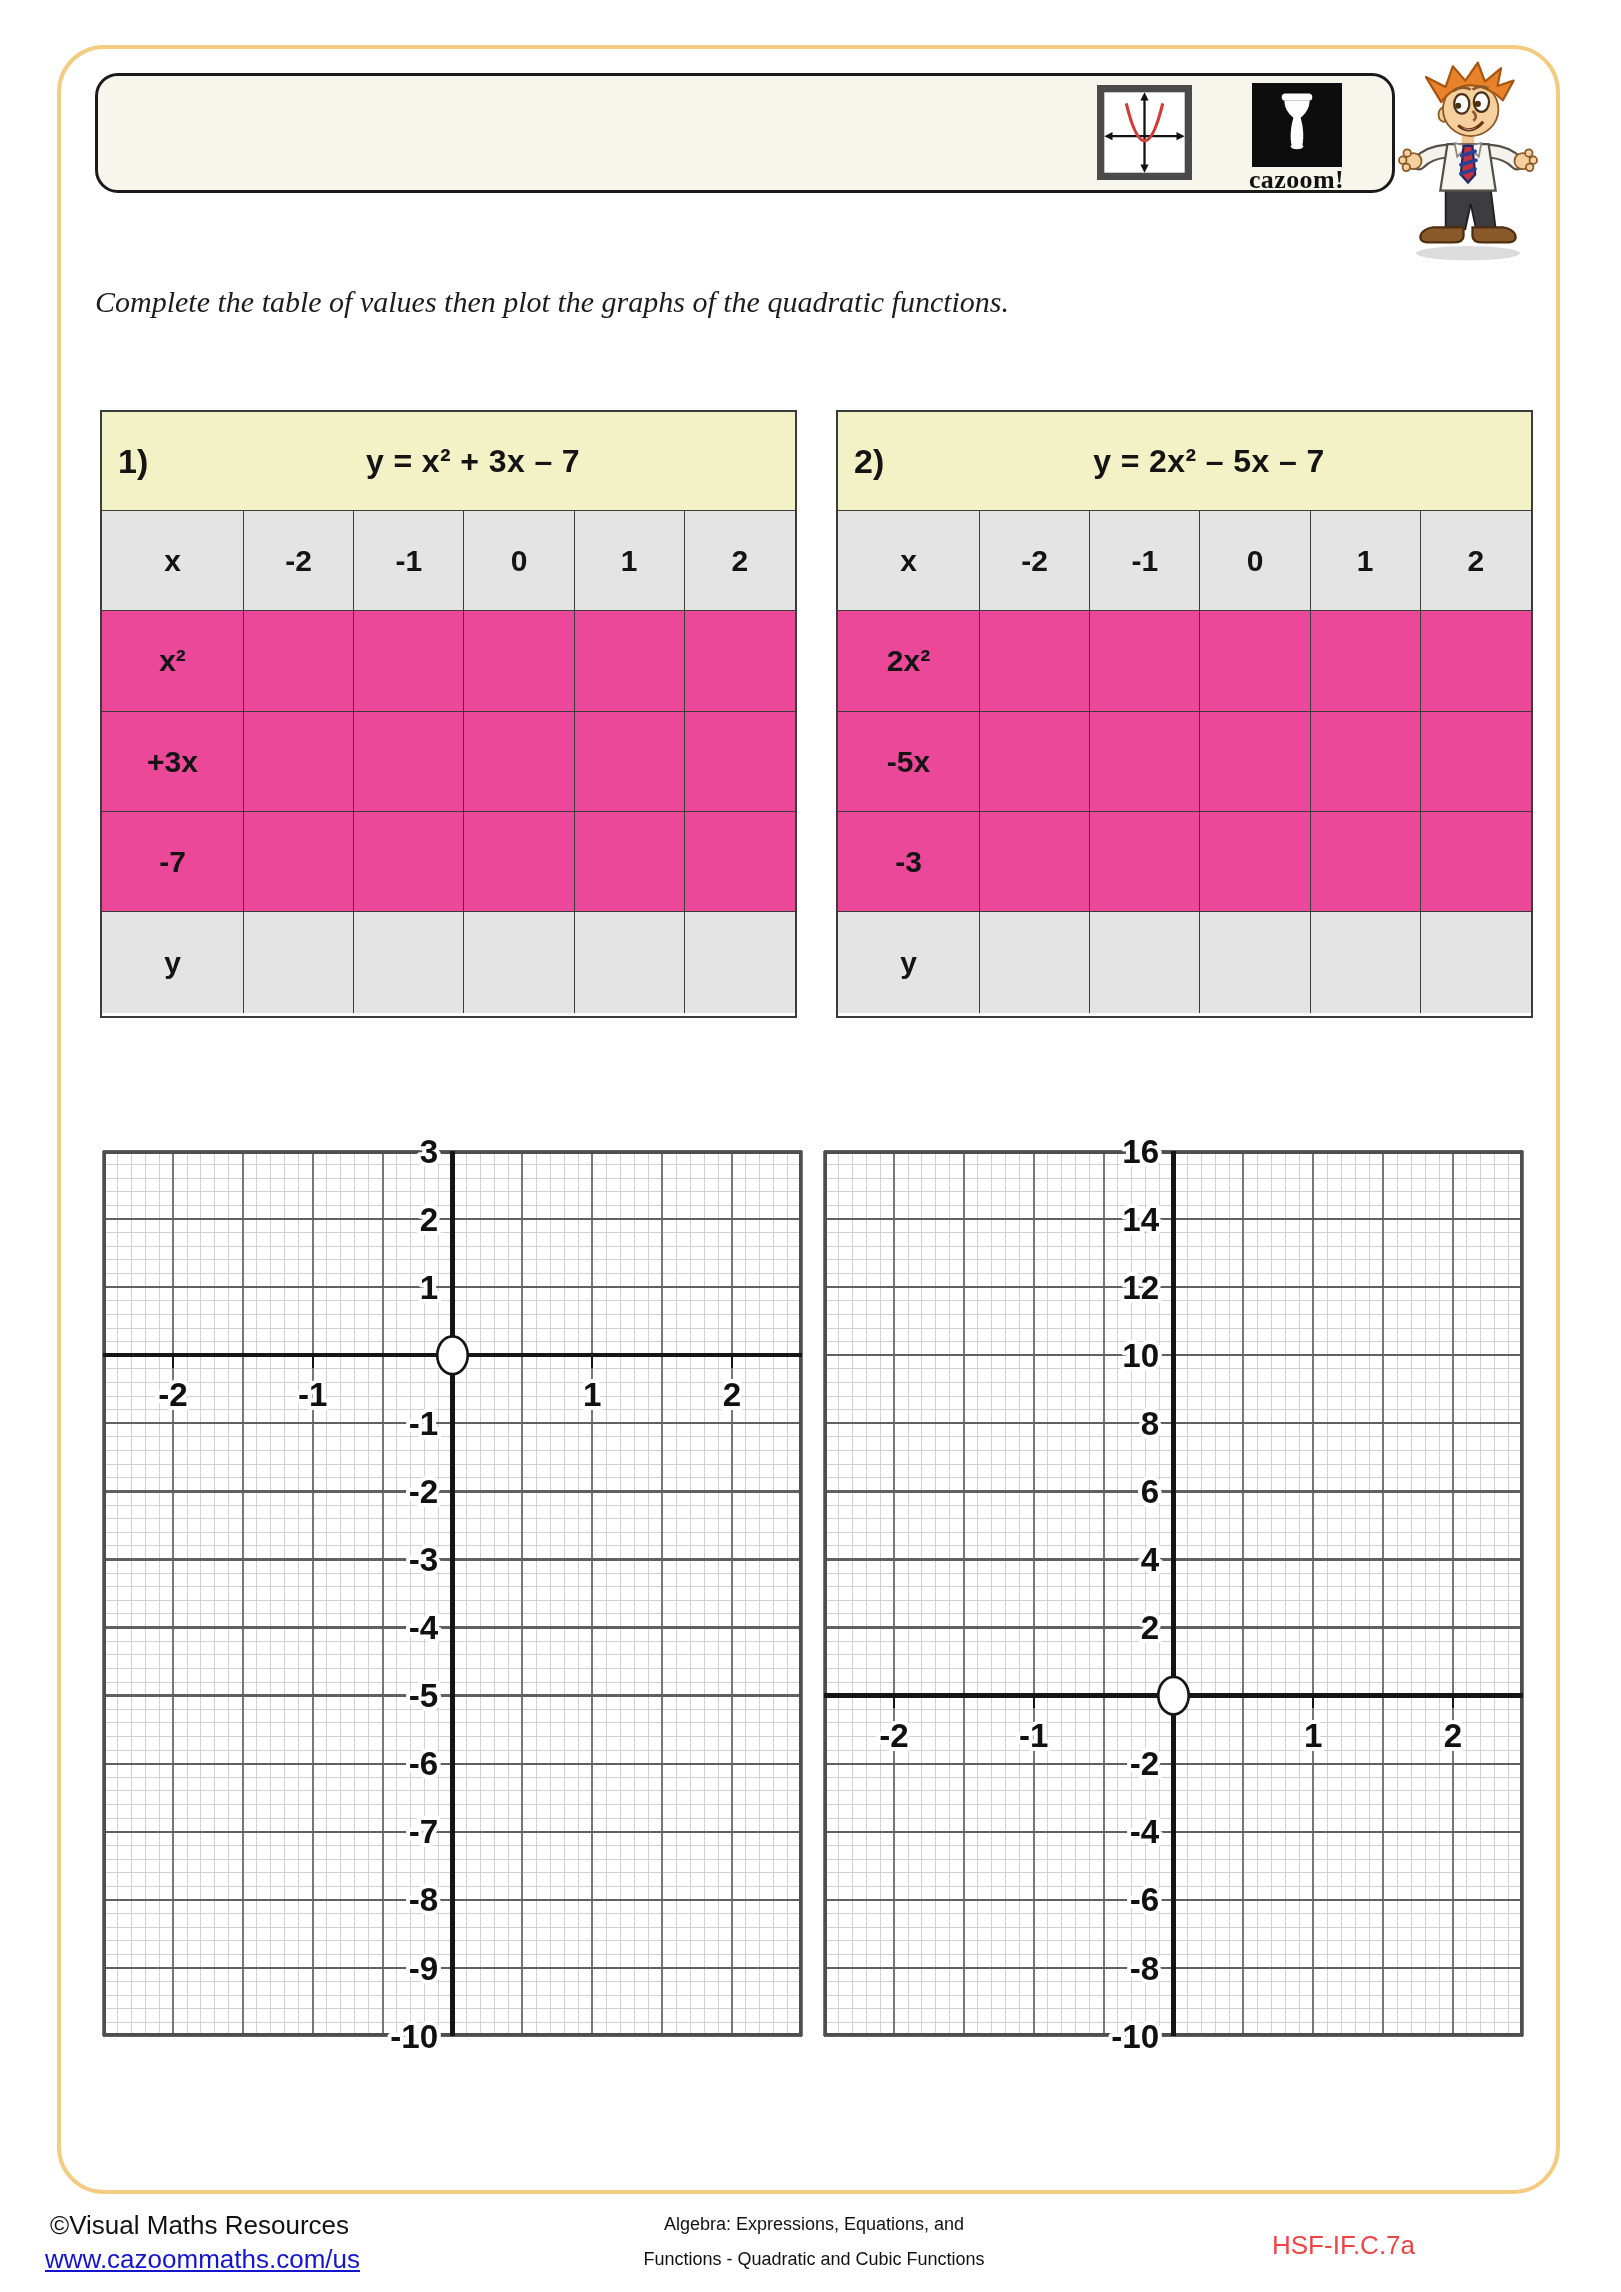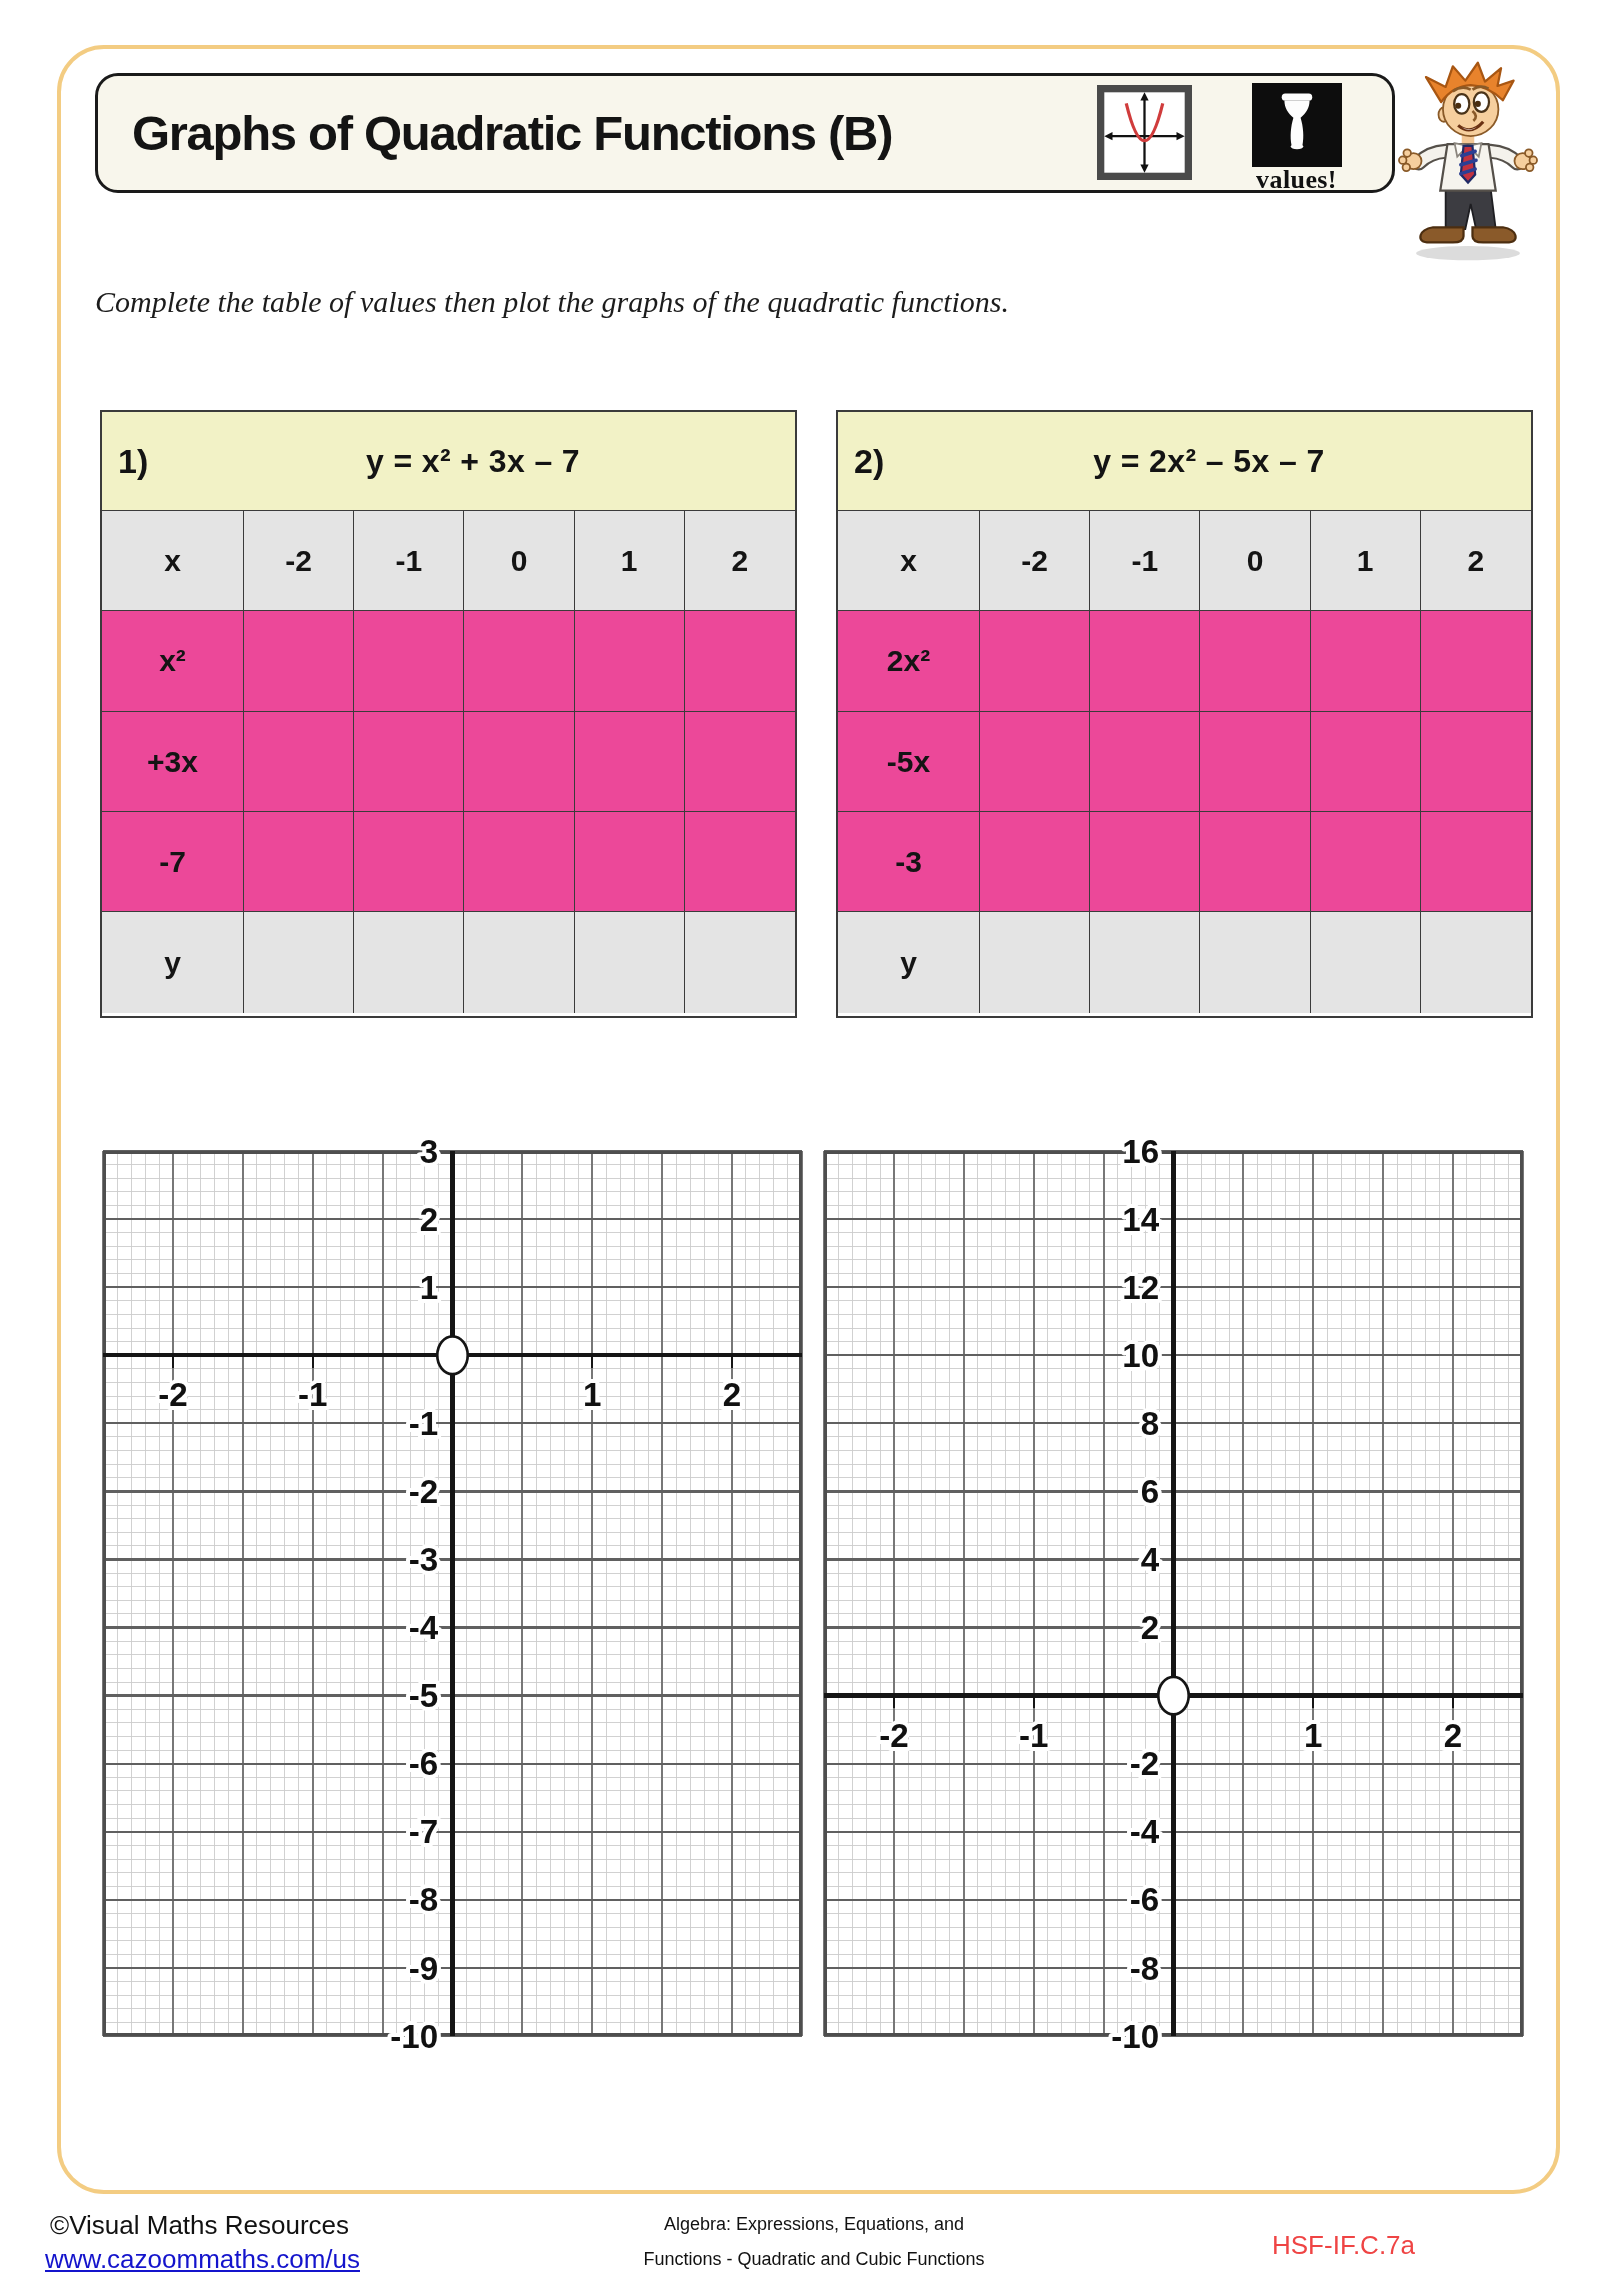--- a/index.html
+++ b/index.html
@@ -78,21 +78,20 @@
   .footer-standard { position: absolute; left: 1272px; top: 2230px; width: 269px; font-size: 26px; color: #ef4444; }
 </style>
 </head>
 <body>
 
 <div class="page">
 
   <div class="frame"></div>
 
   <div class="title-box">
-    <h1 class="page-title">Graphs of Quadratic Functions (B)</h1>
 
     <div class="parabola-icon">
       <svg width="95" height="95" viewBox="0 0 104 104">
         <rect x="4" y="4" width="96" height="96" fill="#fff" stroke="#4A4A4A" stroke-width="8"></rect>
         <line x1="52" y1="14" x2="52" y2="90" stroke="#111" stroke-width="2.5"></line>
         <polygon points="52,8 47.5,17 56.5,17" fill="#111"></polygon>
         <polygon points="52,96 47.5,87 56.5,87" fill="#111"></polygon>
         <line x1="14" y1="56" x2="90" y2="56" stroke="#111" stroke-width="2.5"></line>
         <polygon points="8,56 17,51.5 17,60.5" fill="#111"></polygon>
         <polygon points="96,56 87,51.5 87,60.5" fill="#111"></polygon>
@@ -101,21 +100,21 @@
     </div>
 
     <div class="cazoom-logo">
       <div class="logo-square">
         <svg width="54" height="70" viewBox="0 0 60 78">
           <rect x="13" y="4" width="34" height="8" rx="4" fill="#FDFDFD"></rect>
           <path d="M16,12 L44,12 C44,20 40,26 34,31 C37,41 38,52 36,62 L24,62 C22,52 23,41 26,31 C20,26 16,20 16,12 Z" fill="#FDFDFD"></path>
           <ellipse cx="30" cy="63" rx="7" ry="3" fill="#FDFDFD"></ellipse>
         </svg>
       </div>
-      <div class="brand-text">values!</div>
+      <div class="brand-text">cazoom!</div>
     </div>
   </div>
 
   <div class="mascot">
     <svg width="152" height="206" viewBox="0 0 170 230">
       <ellipse cx="85" cy="217" rx="58" ry="8" fill="#DCDCDC"></ellipse>
       <path d="M60,103 Q42,104 30,116" stroke="#55504A" stroke-width="17" fill="none" stroke-linecap="round"></path>
       <path d="M60,103 Q42,104 30,116" stroke="#F4F2EC" stroke-width="12" fill="none" stroke-linecap="round"></path>
       <path d="M110,103 Q128,104 140,116" stroke="#55504A" stroke-width="17" fill="none" stroke-linecap="round"></path>
       <path d="M110,103 Q128,104 140,116" stroke="#F4F2EC" stroke-width="12" fill="none" stroke-linecap="round"></path>

